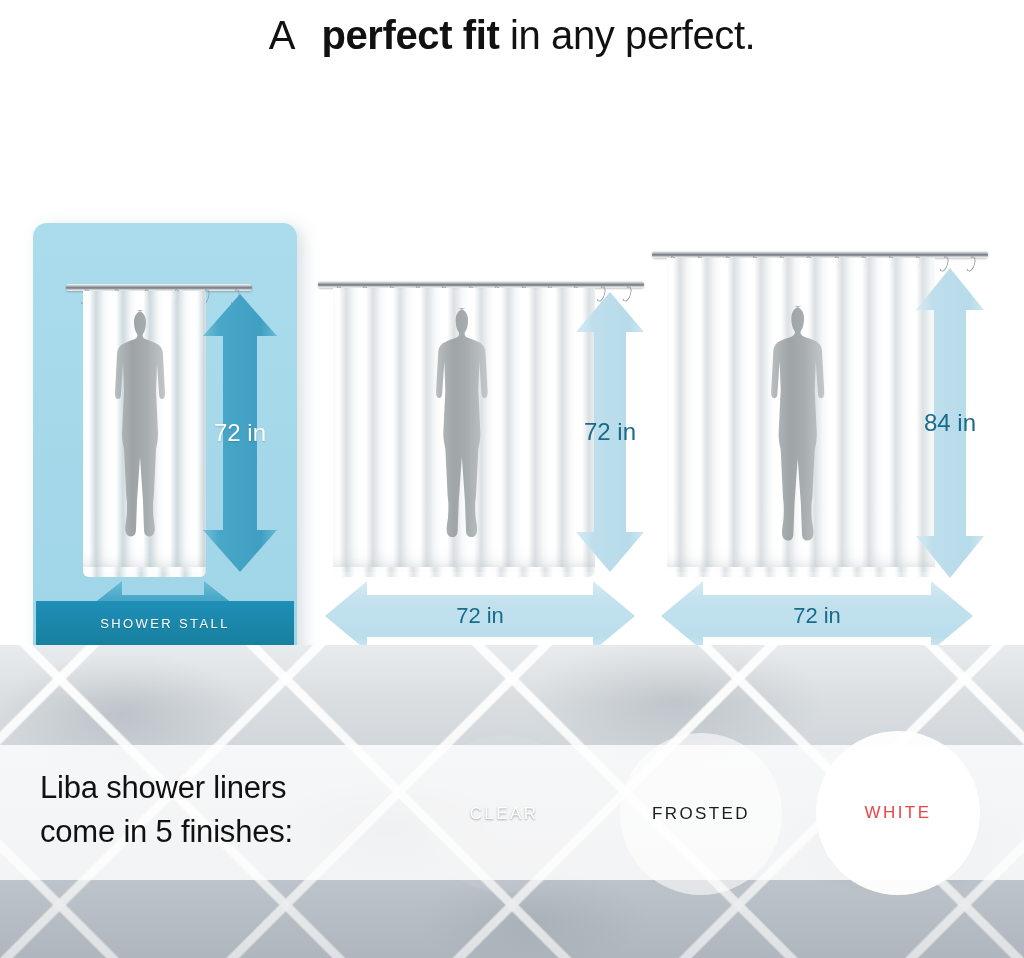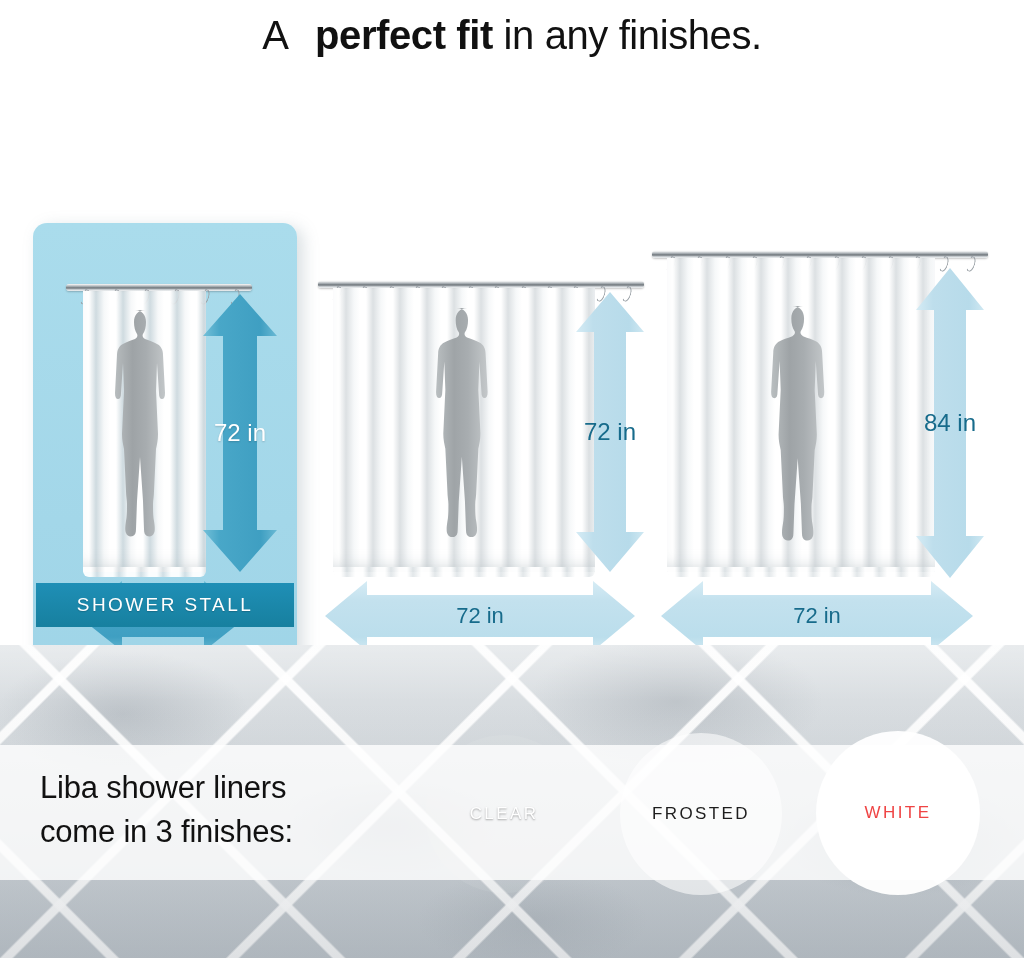--- a/index.html
+++ b/index.html
@@ -26,23 +26,23 @@
   .top-region { position:absolute; left:0; top:75px; width:1024px; height:570px; background:#ffffff; }
 
   
   .card {
     position:absolute; left:33px; top:148px; width:264px; height:497px;
     background:linear-gradient(180deg,#aadcec 0%, #a3d7e9 60%, #9ed4e7 100%);
     border-radius:14px 14px 0 0;
     box-shadow:6px 4px 16px rgba(120,140,150,.28);
   }
   .card-label {
-    position:absolute; left:36px; bottom:18px; width:258px; height:44px;
+    position:absolute; left:36px; bottom:0; width:258px; height:44px;
     background:linear-gradient(180deg,#1f8fb6 0%, #17809f 100%);
-    color:#ffffff; font-size:19px; letter-spacing:2.4px; font-weight:500;
+    color:#ffffff; font-size:13px; letter-spacing:2.4px; font-weight:500;
     display:flex; align-items:center; justify-content:center;
     text-shadow:0 1px 1px rgba(0,0,0,.18);
   }
 
   
   .panel { position:absolute; }
 
   
   .rod { position:absolute; height:7px;
     background:linear-gradient(180deg,#fcfcfc 0%, #9fa6ab 38%, #6d7479 56%, #c9ced2 80%, #f2f4f5 100%);
@@ -156,21 +156,21 @@
   .circle.clear { background:rgba(255,255,255,.08); color:#ffffff; text-shadow:0 1px 2px rgba(0,0,0,.35); }
   .circle.frosted { background:rgba(255,255,255,.58); color:#1d1d1d; }
   .circle.white { background:rgba(255,255,255,.95); color:#ef4444; }
 </style>
 </head>
 <body>
 
 <div id="stage">
 
   <div class="headline">
-    <span class="reg">A </span><b>perfect fit</b><span class="reg"> in any finishes.</span>
+    <span class="reg">A </span><b>perfect fit</b><span class="reg"> in any perfect.</span>
   </div>
 
   <div class="top-region">
 
     <div class="card"></div>
 
     <div class="panel">
 
       <div class="rod" style="left:66px; top:209px; width:186px;"></div>
       <div class="hooks" style="left:80px; top:214px; width:158px;">
@@ -368,21 +368,21 @@
   </div>
 
   <div class="marble">
     <div class="marble-shade"></div>
   </div>
 
   <div class="band"></div>
 
   <div class="finish-copy">
     <div>Liba shower liners</div>
-    <div>come in 3 finishes:</div>
+    <div>come in 5 finishes:</div>
   </div>
 
   <div class="circle clear" style="left:425px; top:735px; width:158px; height:158px;">
     <span>CLEAR</span>
   </div>
 
   <div class="circle frosted" style="left:620px; top:733px; width:162px; height:162px;">
     <span>FROSTED</span>
   </div>
 

